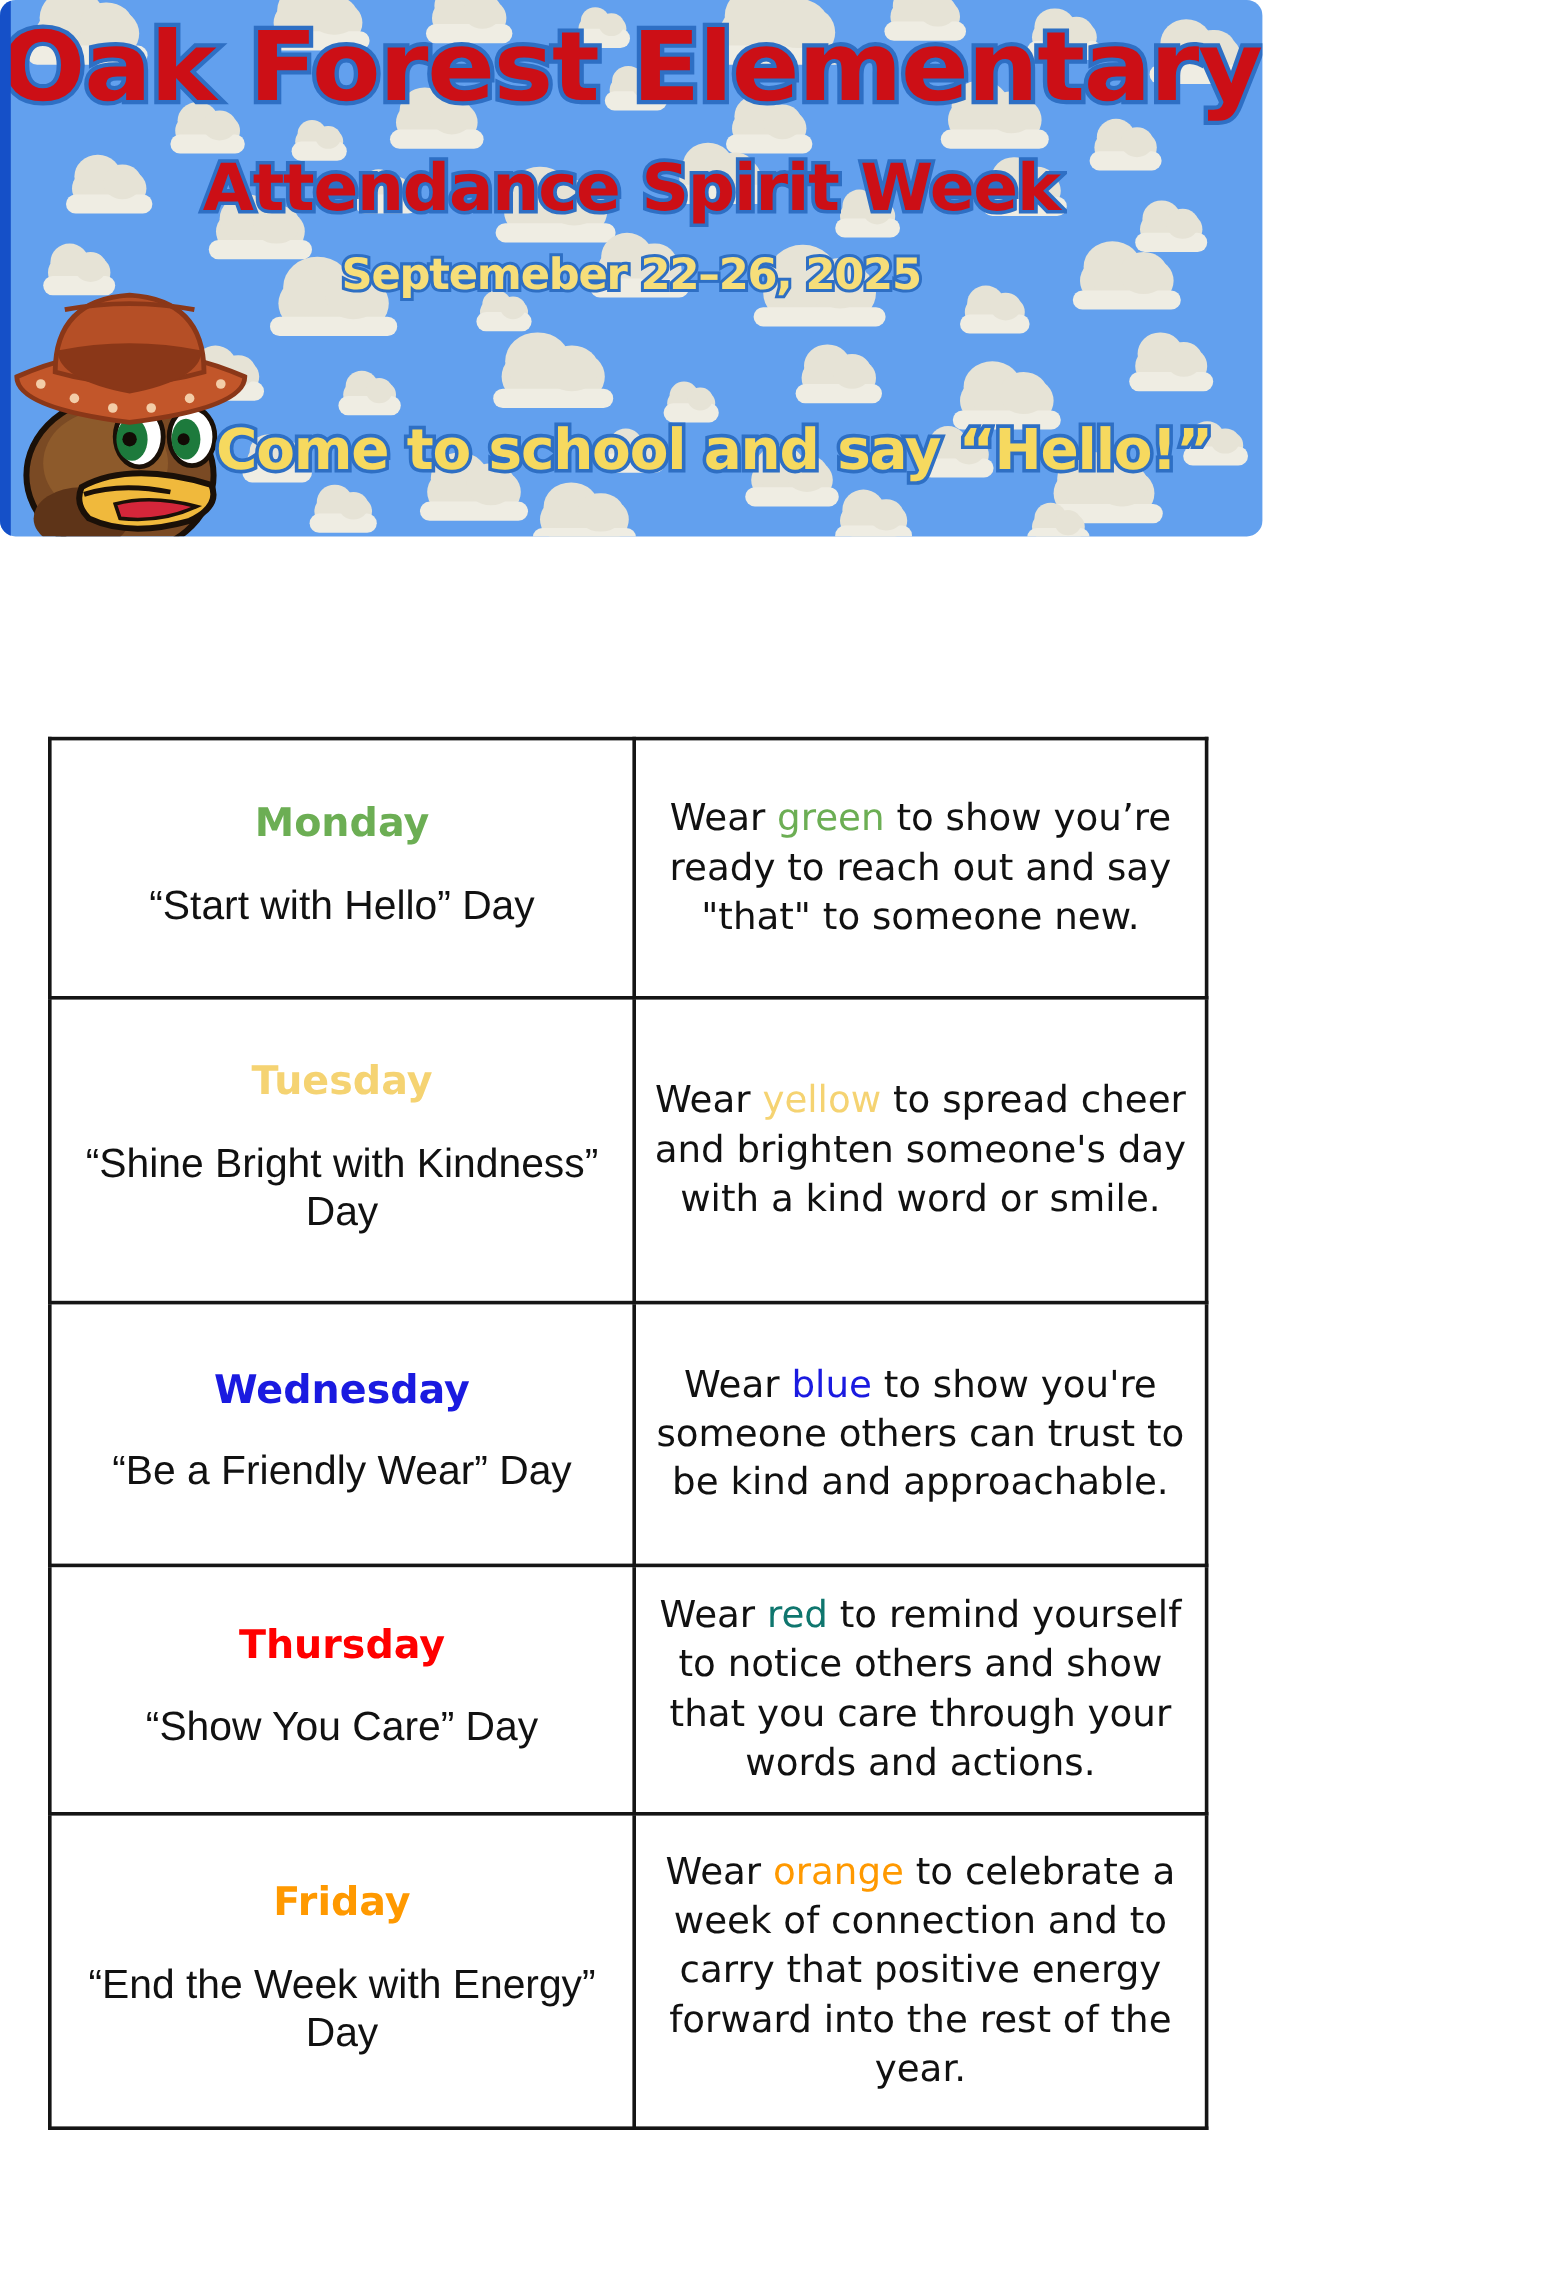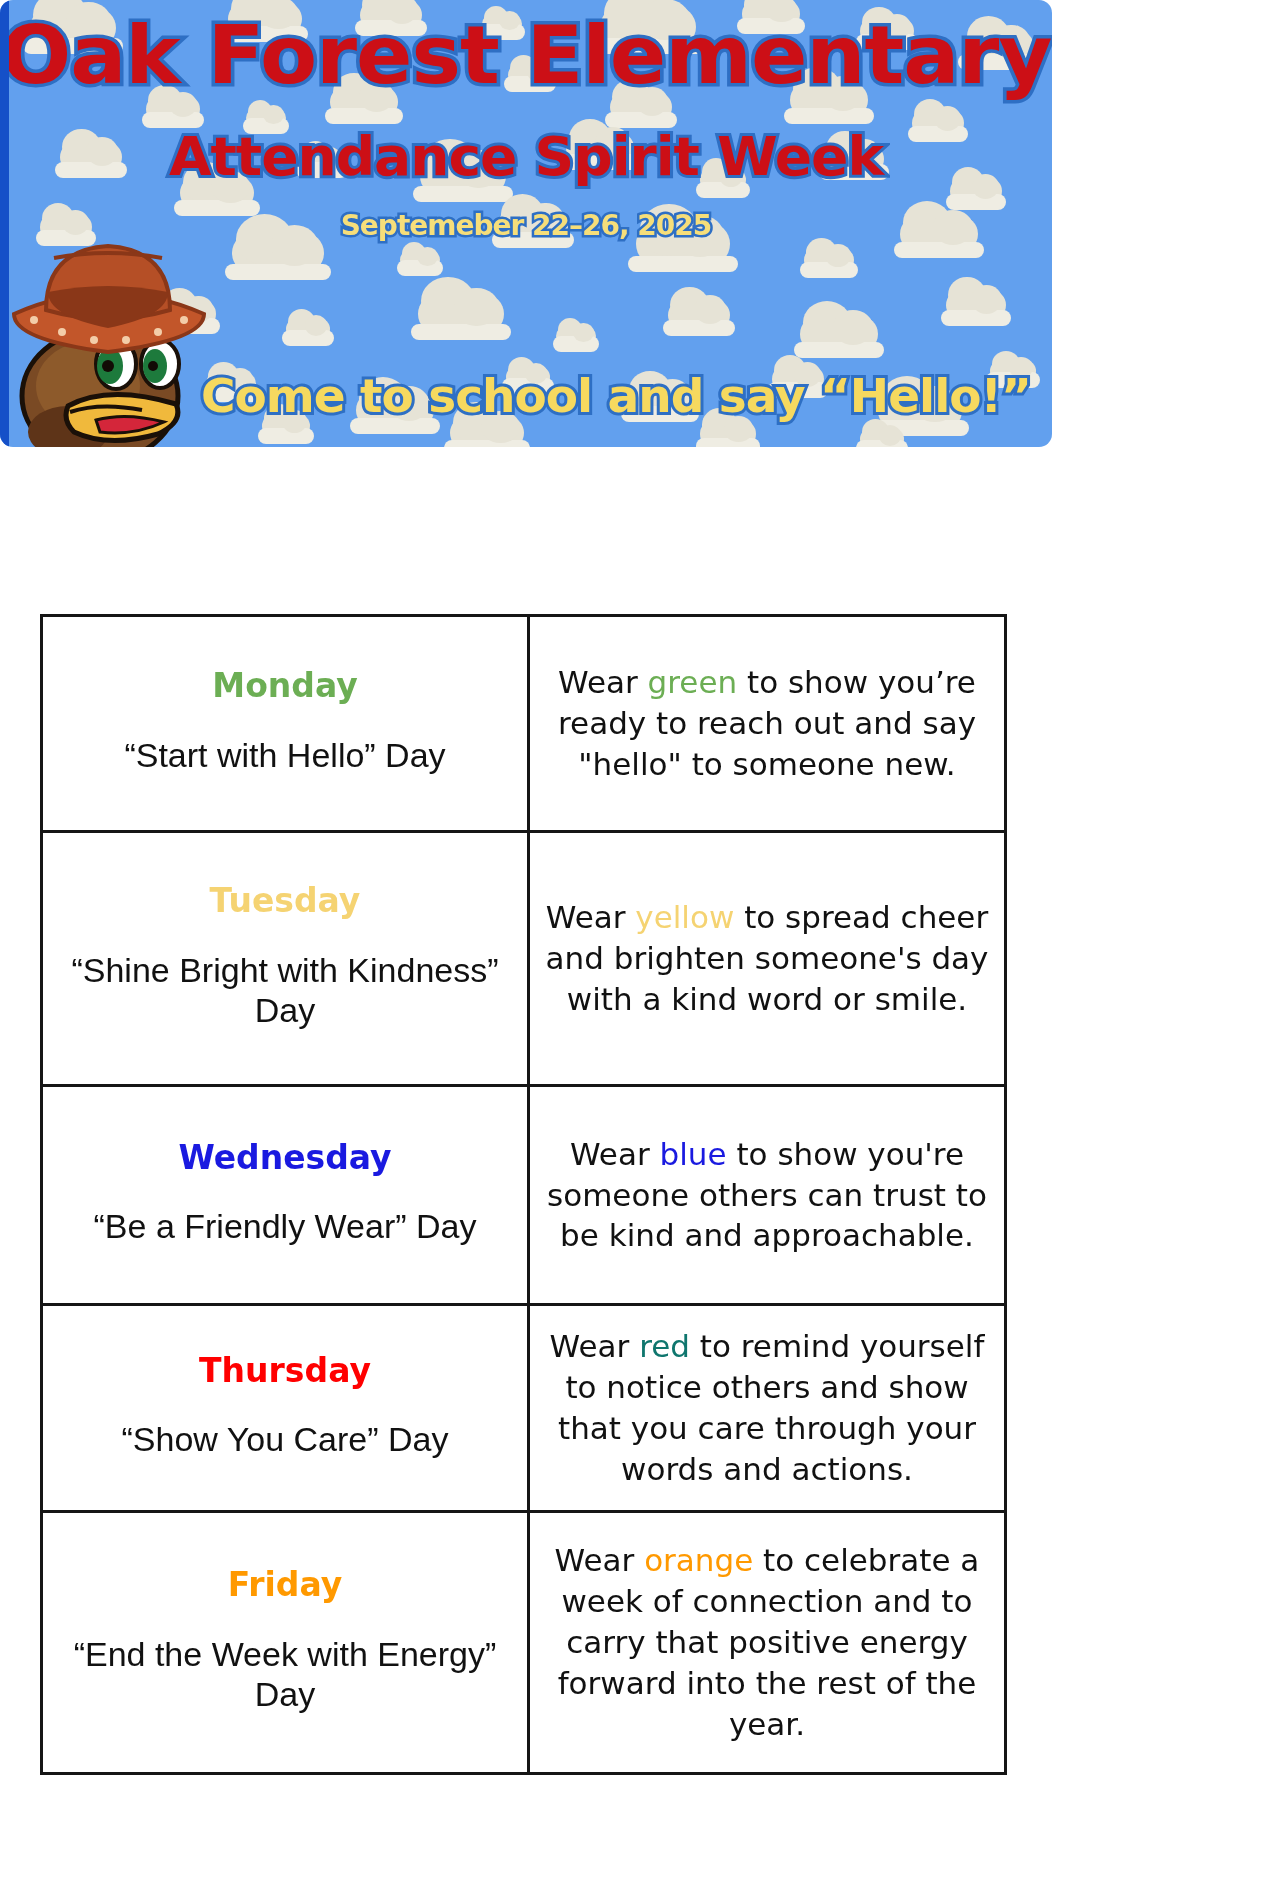--- a/index.html
+++ b/index.html
@@ -82,33 +82,33 @@
     top: 130px; left: 0; right: 0;
     font-size: 54px;
     color: #CC0F16;
     -webkit-text-stroke: 6px #2E6FC4;
     paint-order: stroke fill;
     transform: scaleX(1.02);
   }
   .title-date {
     position: absolute;
     top: 212px; left: 0; right: 0;
-    font-size: 28px;
+    font-size: 36px;
     color: #F6DE7A;
     -webkit-text-stroke: 5px #2E6FC4;
     paint-order: stroke fill;
   }
   .title-tag {
     position: absolute;
-    top: 372px; left: 180px; right: 0;
+    top: 352px; left: 180px; right: 0;
     font-size: 47px;
     color: #F6D95F;
     -webkit-text-stroke: 6px #2E6FC4;
     paint-order: stroke fill;
-    text-align: center;
+    text-align: left;
   }
 
   
   .mascot {
     position: absolute;
     left: 8px; top: 236px;
     width: 200px; height: 211px;
     z-index: 4;
     overflow: hidden;
   }
@@ -364,21 +364,21 @@
   <colgroup>
       <col class="col-day">
       <col class="col-desc">
     </colgroup>
   <tbody id="schedule-body">
       <tr class="r0">
         <td class="day-cell">
           <div class="day-name" style="color: rgb(108, 174, 84);">Monday</div>
           <div class="day-theme">“Start with Hello” Day</div>
         </td>
-        <td class="desc-cell"><span>Wear </span><b style="color: rgb(108, 174, 84);">green</b><span> to show you’re ready to reach out and say "hello" to someone new.</span></td>
+        <td class="desc-cell"><span>Wear </span><b style="color: rgb(108, 174, 84);">green</b><span> to show you’re ready to reach out and say "that" to someone new.</span></td>
       </tr>
       <tr class="r1">
         <td class="day-cell">
           <div class="day-name" style="color: rgb(245, 211, 114);">Tuesday</div>
           <div class="day-theme">“Shine Bright with Kindness” Day</div>
         </td>
         <td class="desc-cell"><span>Wear </span><b style="color: rgb(245, 211, 114);">yellow</b><span> to spread cheer and brighten someone's day with a kind word or smile.</span></td>
       </tr>
       <tr class="r2">
         <td class="day-cell">

